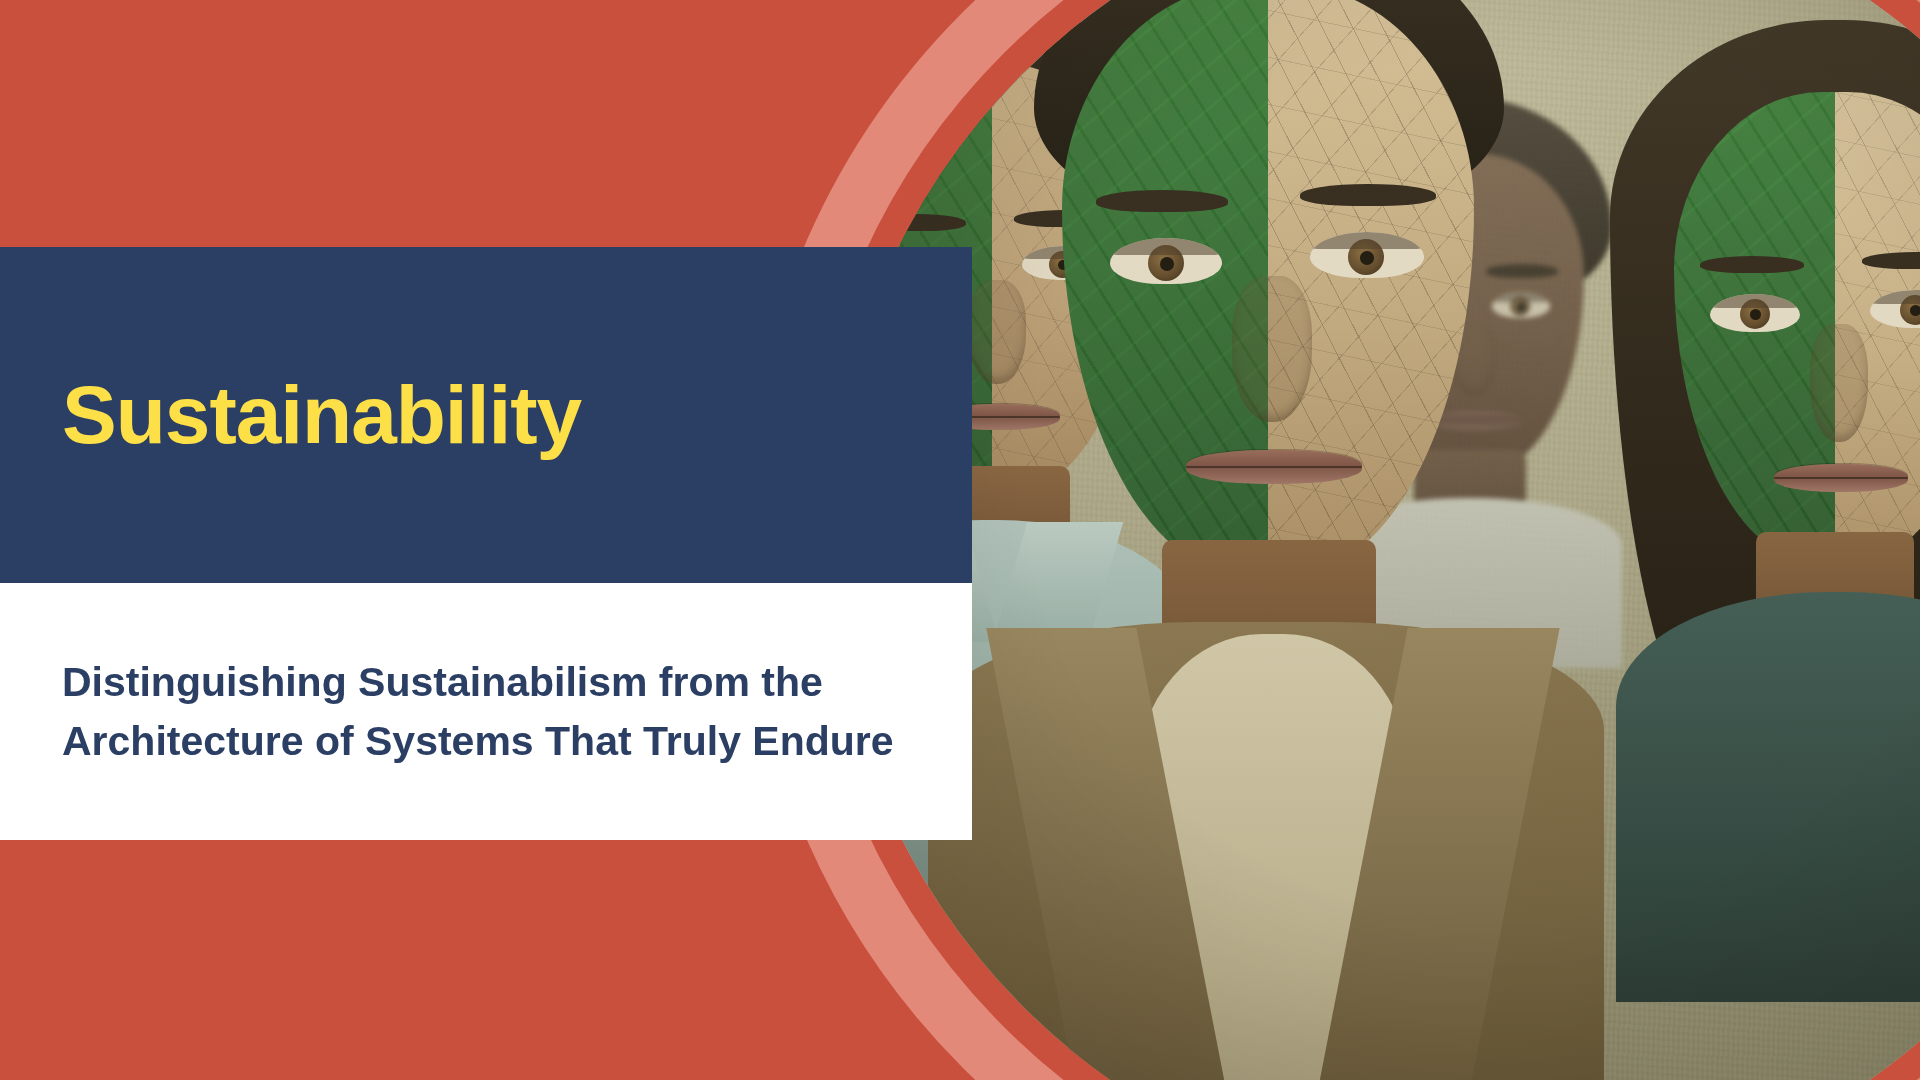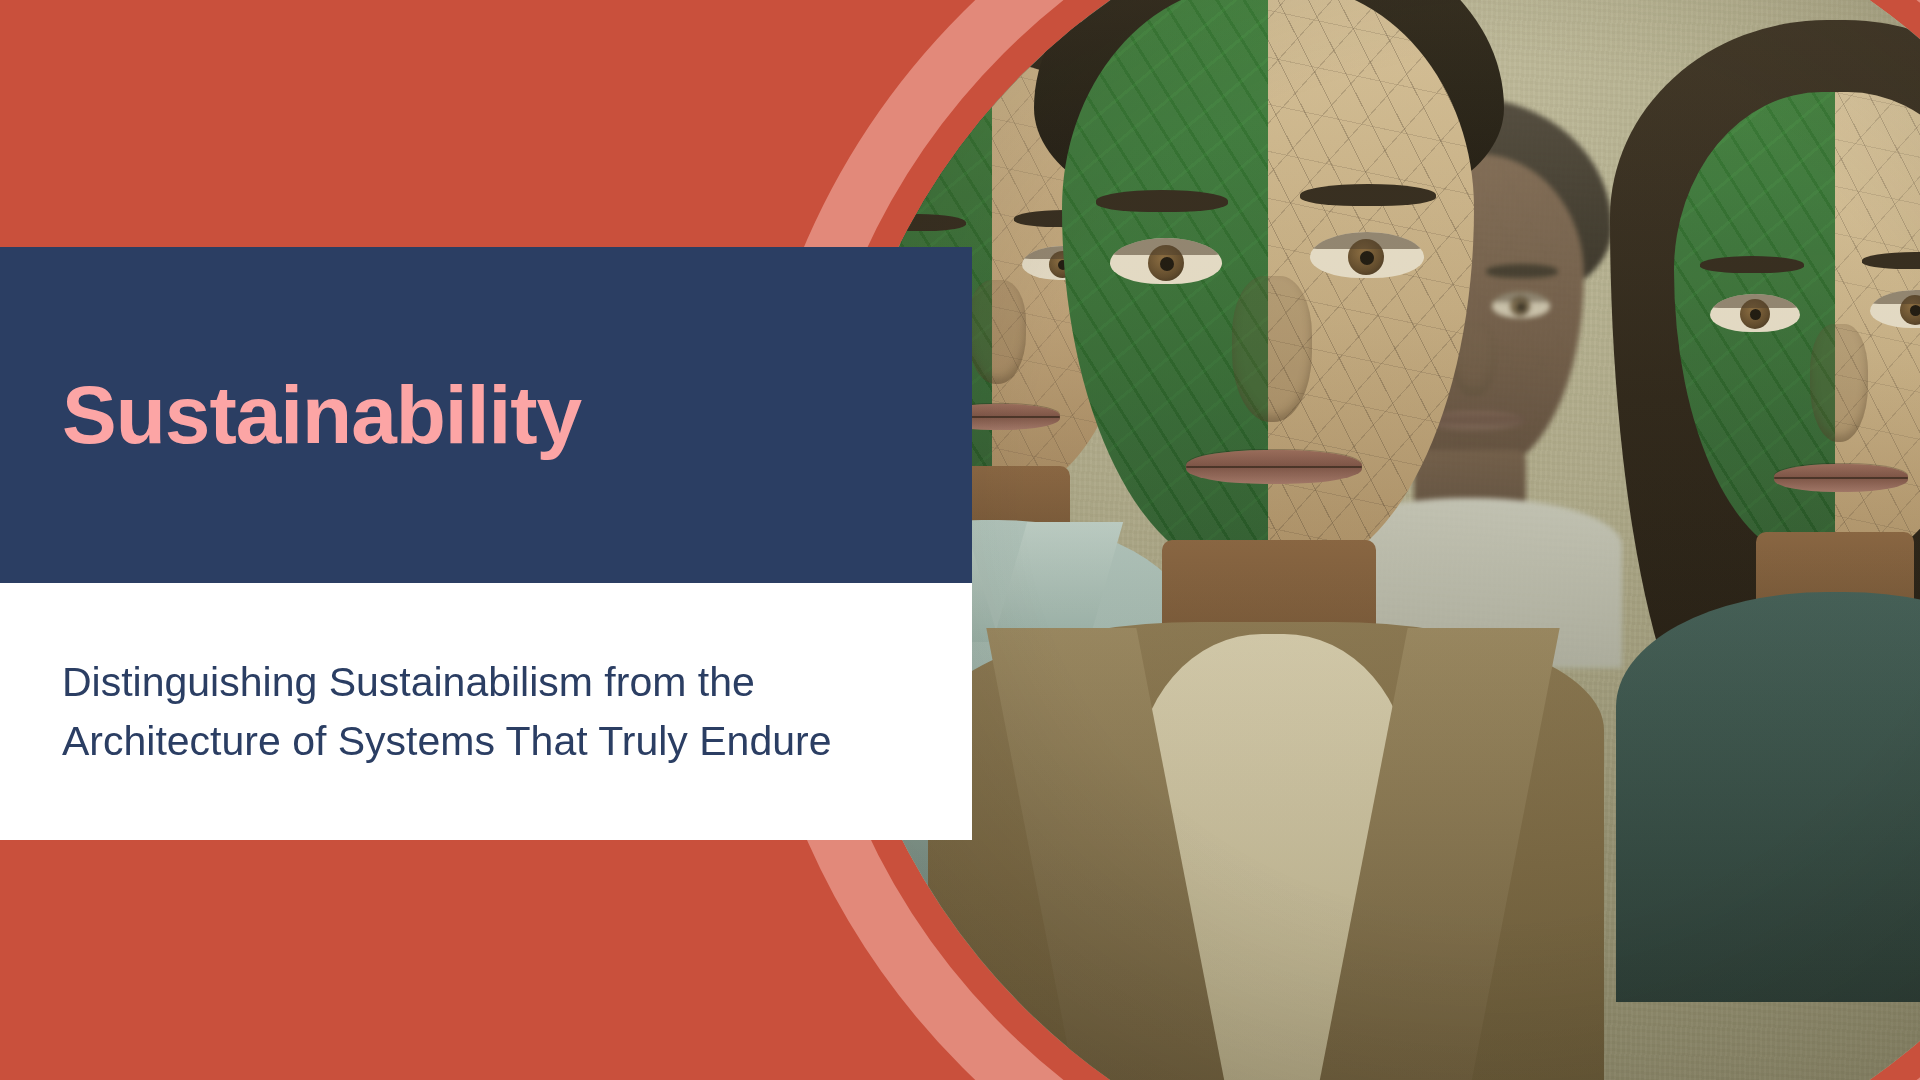--- a/index.html
+++ b/index.html
@@ -188,39 +188,39 @@
   }
   .title-line {
     font-family: "Liberation Sans Narrow", "Liberation Sans", sans-serif;
     font-weight: bold;
     font-size: 82px;
     line-height: 1.08;
     letter-spacing: -1px;
     white-space: nowrap;
   }
   .title-l1 { color: #ffffff; }
-  .title-l2 { color: #fca5a5; }
+  .title-l2 { color: #fde047; }
 
   .subtitle-panel {
     position: absolute;
     left: 0;
     top: 583px;
     width: 972px;
     height: 257px;
     background: #ffffff;
     box-sizing: border-box;
     padding: 0 0 0 62px;
     display: flex;
     flex-direction: column;
     justify-content: center;
   }
   .subtitle-text {
     color: #2b3e63;
     font-family: "Liberation Sans", sans-serif;
-    font-weight: normal;
+    font-weight: bold;
     font-size: 41px;
     line-height: 1.42;
     max-width: 890px;
   }
 </style>
 </head>
 <body>
 
 <div class="canvas">
 

